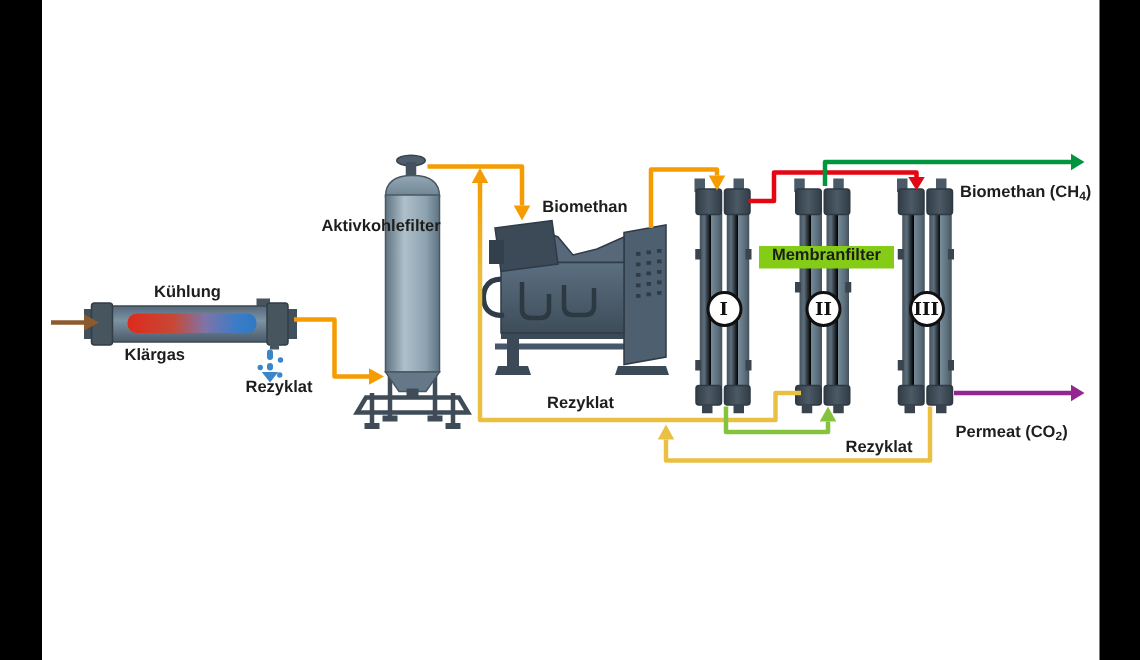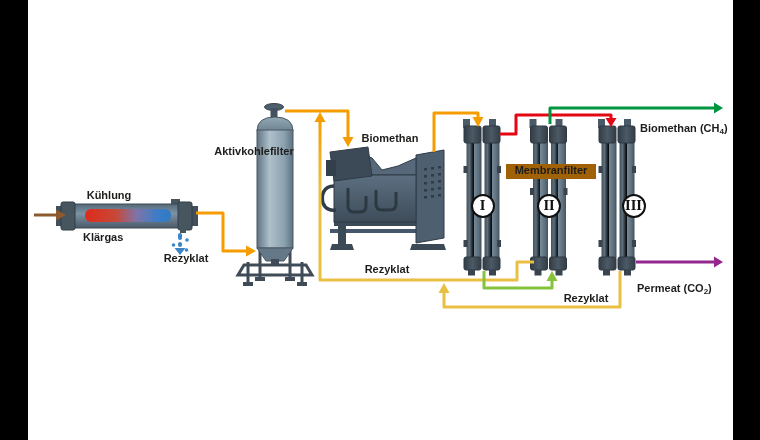--- a/index.html
+++ b/index.html
@@ -246,26 +246,26 @@
       <polygon class="h-gdark" points="714,102.5 714,113.5 723,108"></polygon>
     </g>
 
     <g>
       <path class="flow f-purple" d="M636,262 H714"></path>
       <polygon class="h-purple" points="714,256.5 714,267.5 723,262"></polygon>
     </g>
   </svg>
 
   <div class="lbl" style="left:36px;top:231px;padding-left:47px;">Klärgas</div>
-  <div class="lbl center" style="left:69px;top:189px;width:80px;">Kühlung</div>
+  <div class="lbl center" style="left:85px;top:189px;width:80px;">Kühlung</div>
   <div class="lbl center" style="left:145px;top:252px;width:82px;">Rezyklat</div>
   <div class="lbl center" style="left:162px;top:145px;width:88px;margin-left:48px;">Aktivkohlefilter</div>
   <div class="lbl center" style="left:350px;top:132px;width:80px;">Biomethan</div>
   <div class="lbl center" style="left:347px;top:263px;width:80px;">Rezyklat</div>
-  <div class="lbl center" style="left:506px;top:164px;width:90px;height:15px;background:#a16207;">Membranfilter</div>
+  <div class="lbl center" style="left:506px;top:164px;width:90px;height:15px;background:#84cc16;">Membranfilter</div>
   <div class="lbl center" style="left:546px;top:292px;width:80px;">Rezyklat</div>
   <div class="lbl" style="left:640px;top:122px;"><span>Biomethan (CH</span><span class="sub">4</span><span>)</span></div>
   <div class="lbl" style="left:637px;top:266px;margin-top:16px;"><span>Permeat (CO</span><span class="sub">2</span><span>)</span></div>
 
   <div class="stage-circle" style="left:470.5px;top:194px;">I</div>
   <div class="stage-circle" style="left:537px;top:194px;">II</div>
-  <div class="stage-circle" style="left:605.5px;top:194px;margin-left:16px;">III</div>
+  <div class="stage-circle" style="left:605.5px;top:194px;">III</div>
 </div>
 
 </body></html>

